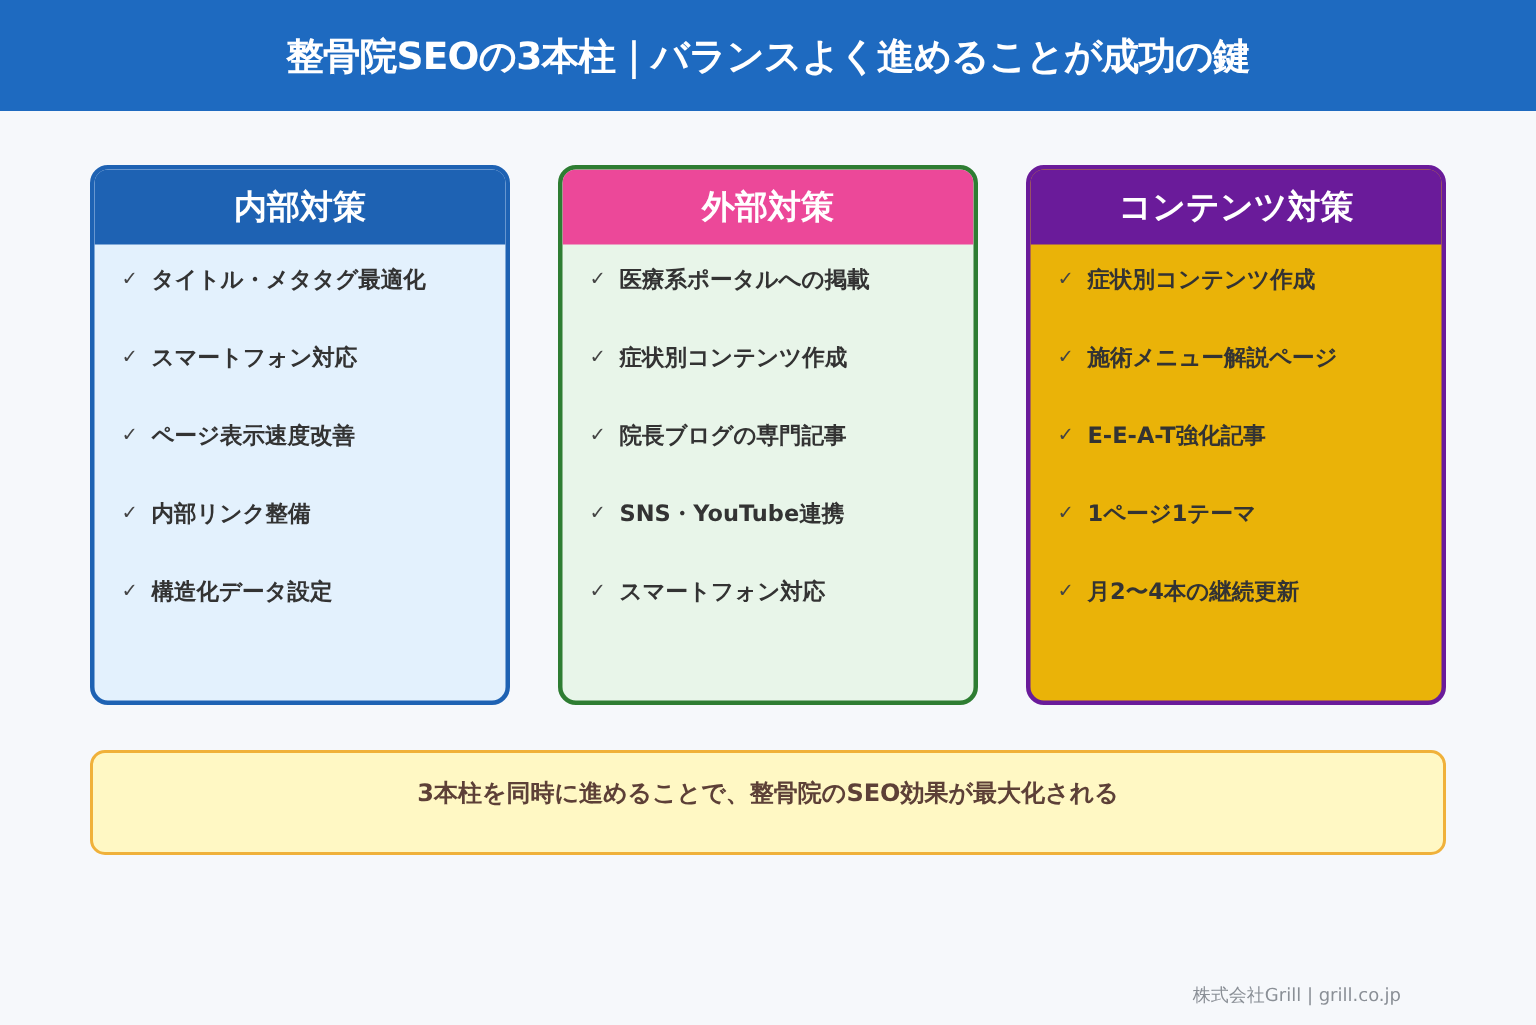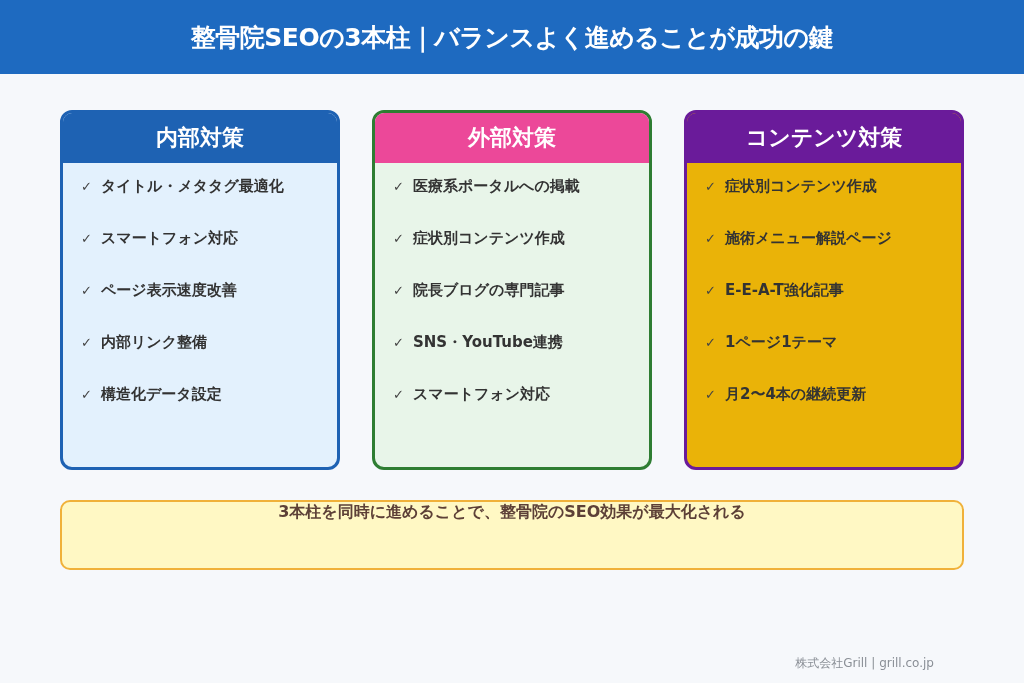--- a/index.html
+++ b/index.html
@@ -34,21 +34,21 @@
   .check { width: 20px; font-weight: normal; font-size: 13px; color: #444; padding-top: 2px; }
   .card.blue { left: 0; border-color: #1e62b3; background: #e3f1fd; }
   .card.blue .card-head { background: #1e62b3; }
   .card.green { left: 312px; border-color: #2e7d32; background: #e8f5e9; }
   .card.green .card-head { background: #ec4899; }
   .card.purple { left: 624px; border-color: #6a1b9a; background: #eab308; }
   .card.purple .card-head { background: #6a1b9a; }
   .summary {
     position: absolute; left: 60px; top: 500px; width: 904px; height: 70px;
     background: #fff8c4; border: 2px solid #f0b13a; border-radius: 10px;
-    display: flex; justify-content: center; 
+    display: flex; justify-content: center; padding-top: 17px;
   }
   .summary-text { color: #5d4037; font-size: 16px; font-weight: bold; }
   .footer {
     position: absolute; right: 90px; top: 655px;
     color: #8a8f96; font-size: 12px;
   }
 </style>
 </head>
 <body>
 

